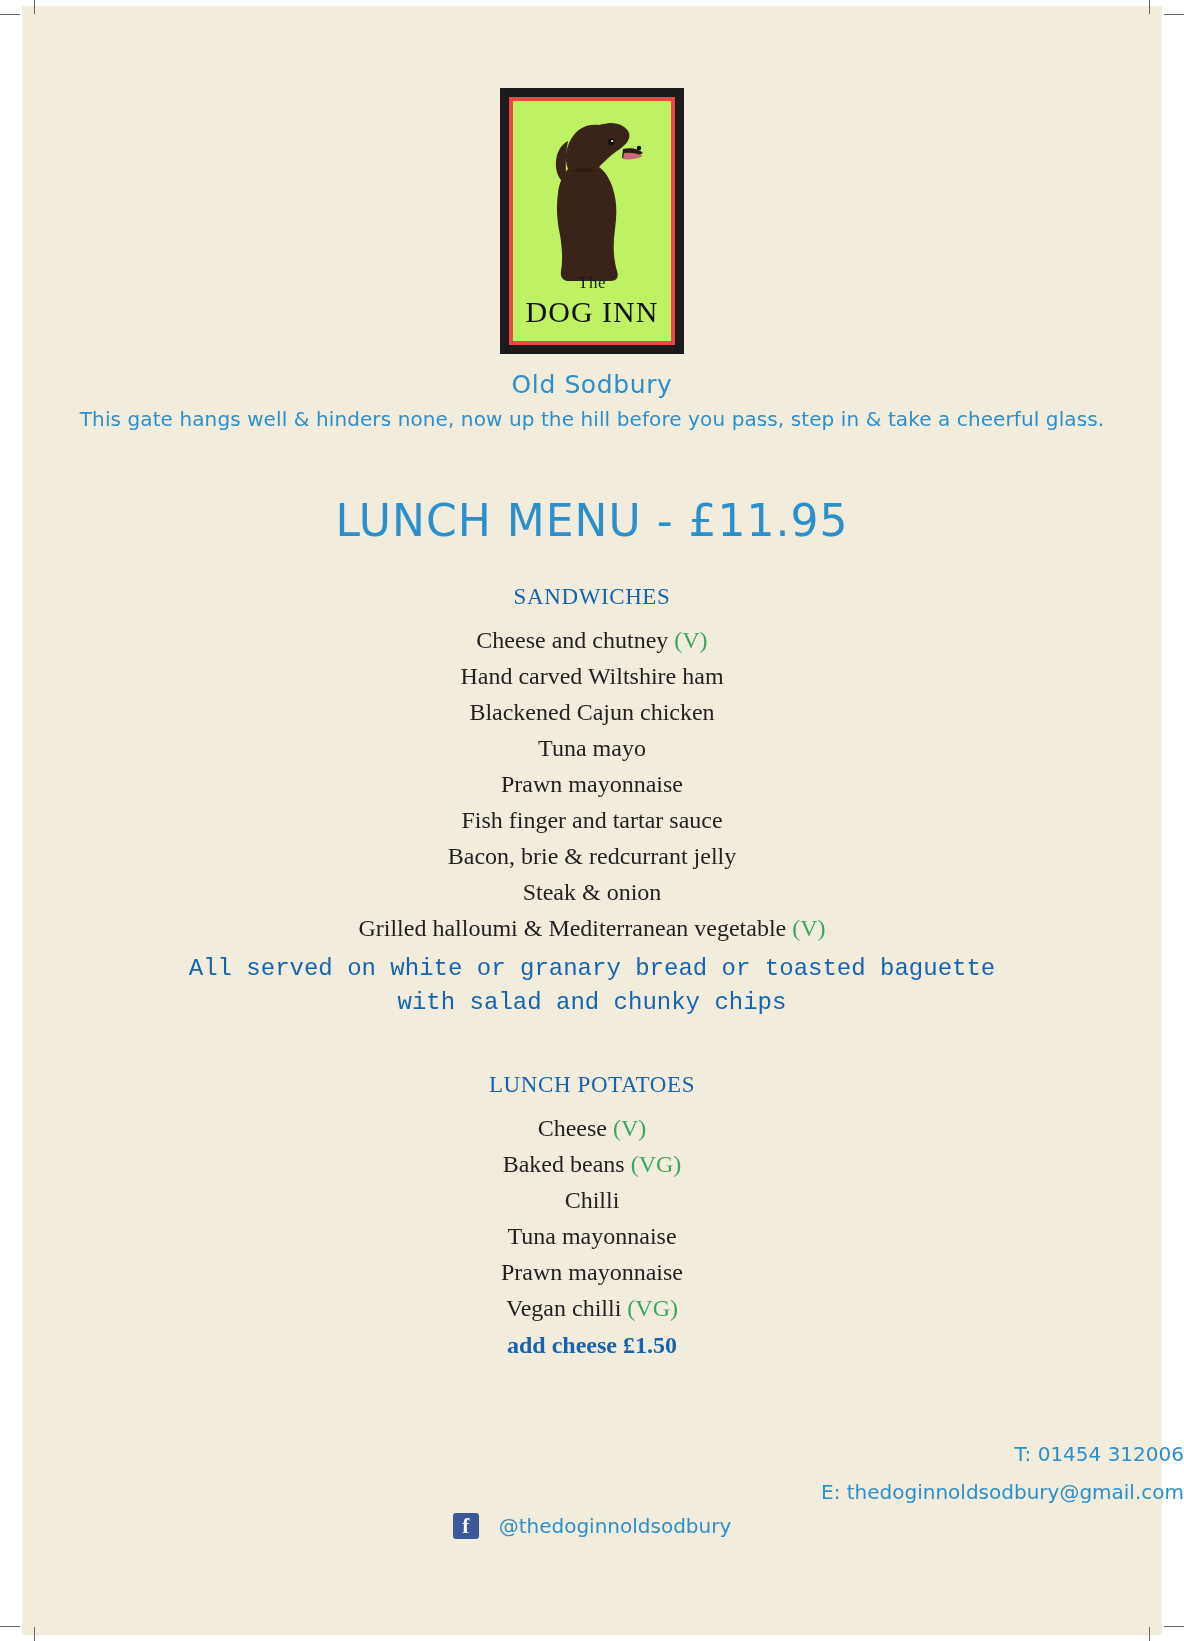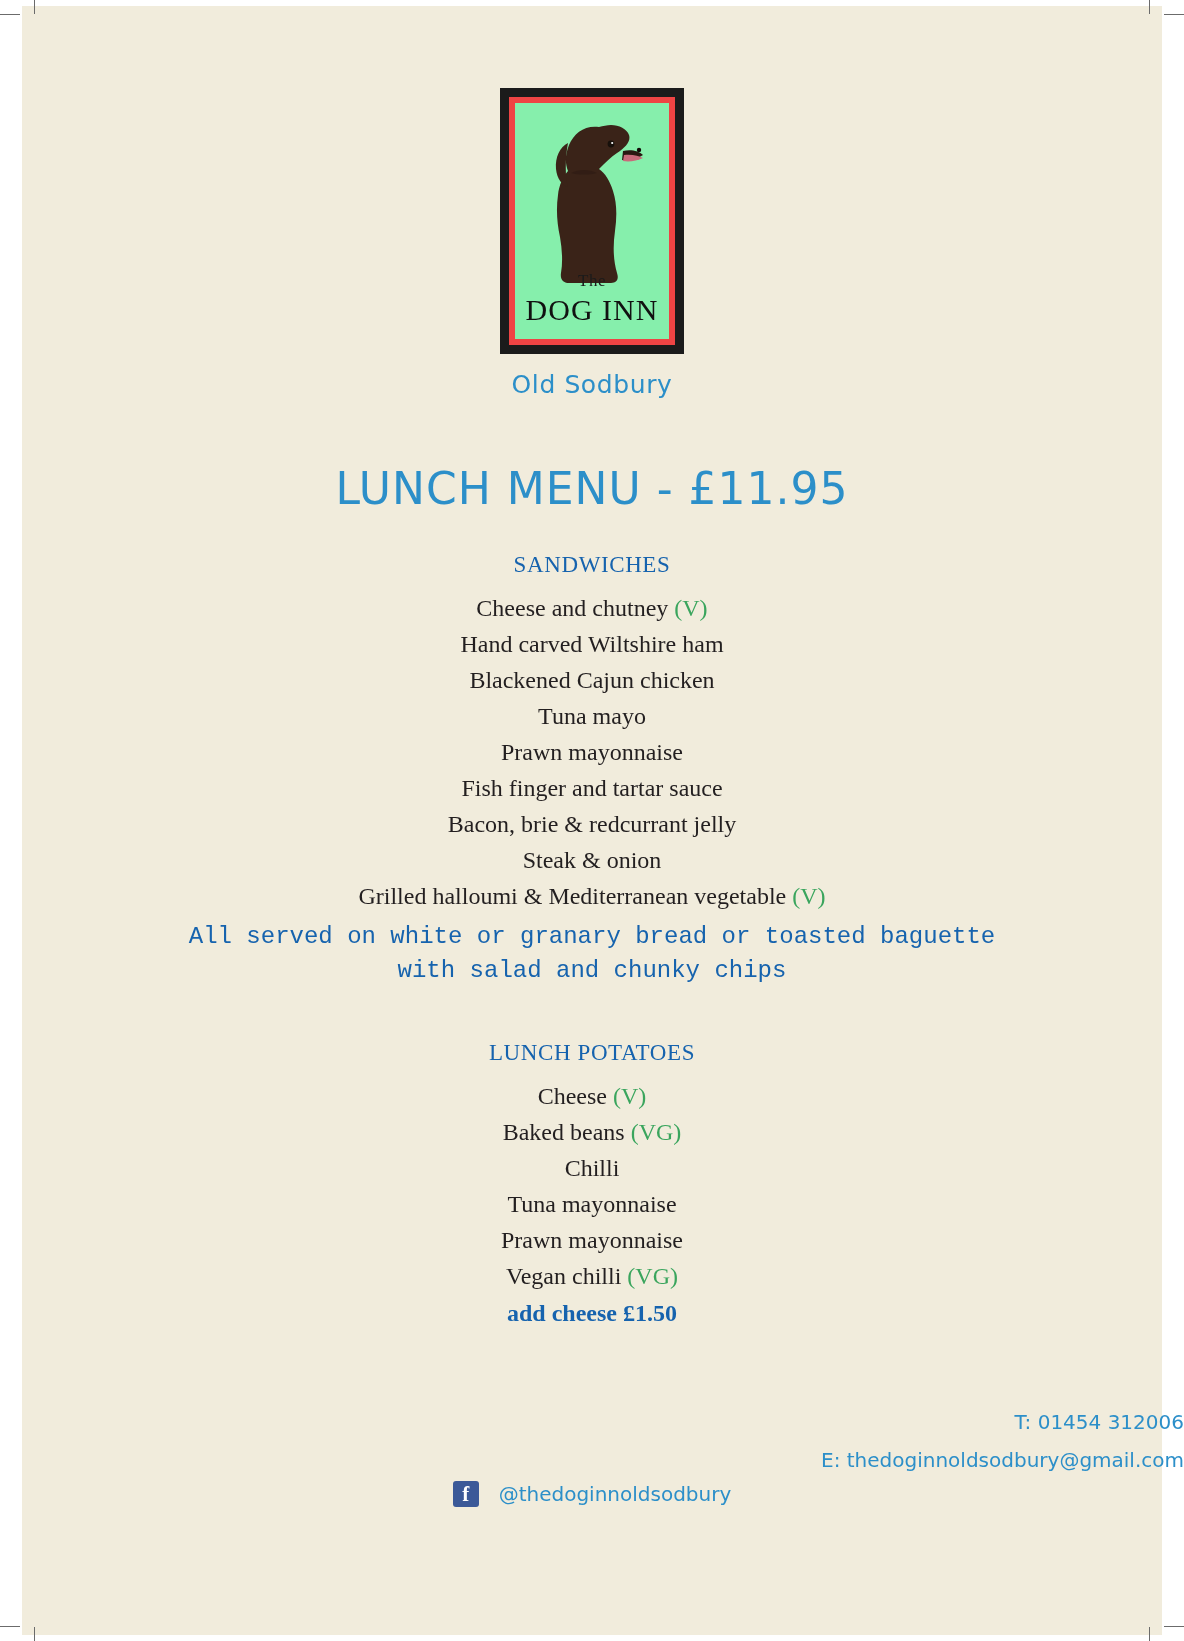--- a/index.html
+++ b/index.html
@@ -60,22 +60,22 @@
     margin: 88px auto 0;
     width: 184px;
     height: 266px;
     background: #1b1b1b;
     padding: 9px;
     box-sizing: border-box;
   }
   .logo-inner {
     width: 100%;
     height: 100%;
-    background: #86efac;
-    border: 6px solid #ef4444;
+    background: #bef264;
+    border: 4px solid #ef4444;
     box-sizing: border-box;
     position: relative;
     overflow: hidden;
   }
   .dog-svg {
     position: absolute;
     left: 50%;
     top: 8px;
     transform: translateX(-50%);
   }
@@ -238,20 +238,21 @@
             <circle cx="112" cy="39" r="2.2" fill="#100a06"></circle>
             <path d="M44 62 C52 58 62 58 70 62 C62 64 52 64 44 62 Z" fill="#2a1811" opacity="0.5"></path>
           </svg>
         </span>
         <div class="logo-the">The</div>
         <div class="logo-name">DOG INN</div>
       </div>
     </div>
 
     <div class="village">Old Sodbury</div>
+    <div class="tagline">This gate hangs well &amp; hinders none, now up the hill before you pass, step in &amp; take a cheerful glass.</div>
 
     <h1 class="menu-title">LUNCH MENU - £11.95</h1>
 
     <div class="section">
       <div class="section-heading">SANDWICHES</div>
 
       <div class="item">
         <span>Cheese and chutney</span>
         <span class="tag-v">(V)</span>
       </div>

